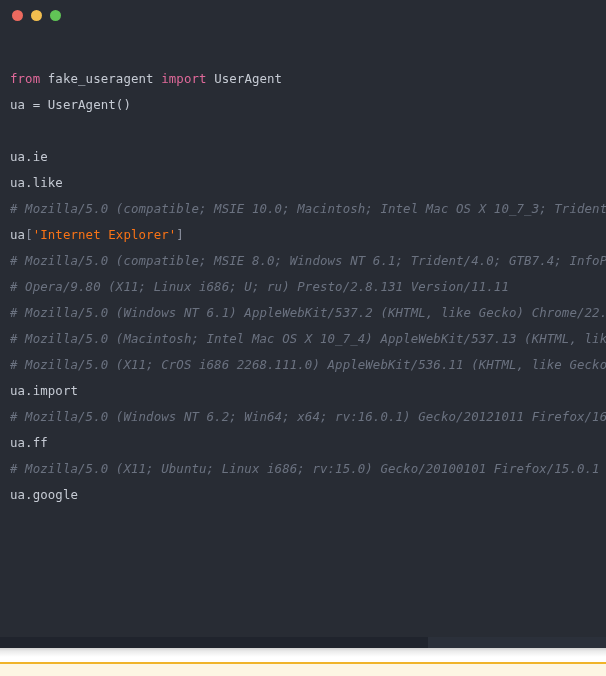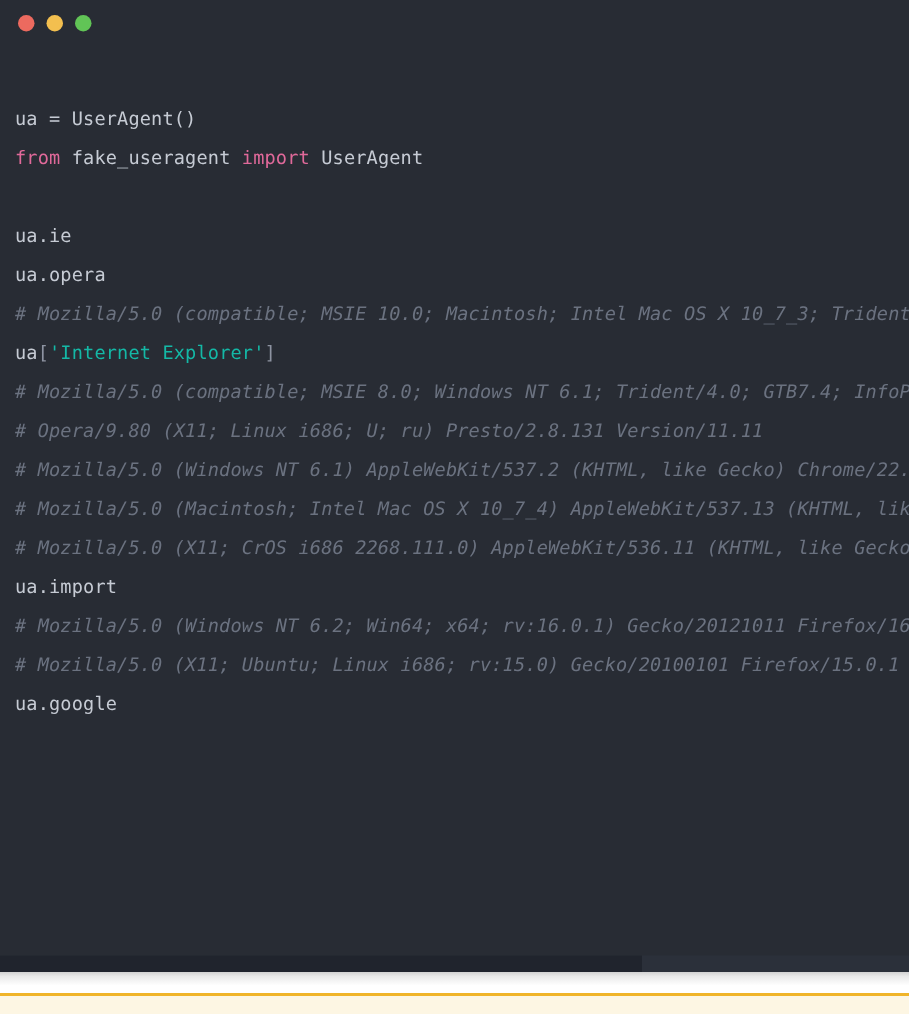--- a/index.html
+++ b/index.html
@@ -74,21 +74,21 @@
     padding-left: 10px;
     color: #c8ccd4;
     letter-spacing: 0.1px;
   }
   .code-line.blank { color: transparent; }
 
   
   .tok-kw      { color: #e0699a; }
   .tok-plain   { color: #c6cbd4; }
   .tok-punc    { color: #8d93a1; }
-  .tok-str     { color: #14b8a6; }
+  .tok-str     { color: #f97316; }
   .tok-comment { color: #6b7280; font-style: italic; }
 
   
   .hscroll {
     position: absolute;
     left: 0;
     bottom: 0;
     width: 606px;
     height: 11px;
     background: #2b303a;
@@ -145,34 +145,35 @@
       <div class="dots">
         <span class="dot close" style="background: rgb(236, 106, 95);"></span>
         <span class="dot min" style="background: rgb(243, 191, 79);"></span>
         <span class="dot max" style="background: rgb(97, 196, 86);"></span>
       </div>
     </div>
 
     <div class="code-area" id="code-area">
 
     <div class="code-line blank"><span>&nbsp;</span></div>
+        <div class="code-line"><span class="tok-kw">from</span><span class="tok-plain"> fake_useragent </span><span class="tok-kw">import</span><span class="tok-plain"> UserAgent</span></div>
         <div class="code-line"><span class="tok-plain">ua = UserAgent()</span></div>
-        <div class="code-line"><span class="tok-kw">from</span><span class="tok-plain"> fake_useragent </span><span class="tok-kw">import</span><span class="tok-plain"> UserAgent</span></div>
         <div class="code-line blank"><span>&nbsp;</span></div>
         <div class="code-line"><span class="tok-plain">ua.ie</span></div>
-        <div class="code-line"><span class="tok-plain">ua.opera</span></div>
+        <div class="code-line"><span class="tok-plain">ua.like</span></div>
         <div class="code-line"><span class="tok-comment"># Mozilla/5.0 (compatible; MSIE 10.0; Macintosh; Intel Mac OS X 10_7_3; Trident/6.0)'</span></div>
         <div class="code-line"><span class="tok-plain">ua</span><span class="tok-punc">[</span><span class="tok-str">'Internet Explorer'</span><span class="tok-punc">]</span></div>
         <div class="code-line"><span class="tok-comment"># Mozilla/5.0 (compatible; MSIE 8.0; Windows NT 6.1; Trident/4.0; GTB7.4; InfoPath.2; SV1; .NET CLR 3.3.69573; WOW64; en-US)</span></div>
         <div class="code-line"><span class="tok-comment"># Opera/9.80 (X11; Linux i686; U; ru) Presto/2.8.131 Version/11.11</span></div>
         <div class="code-line"><span class="tok-comment"># Mozilla/5.0 (Windows NT 6.1) AppleWebKit/537.2 (KHTML, like Gecko) Chrome/22.0.1216.0 Safari/537.2</span></div>
         <div class="code-line"><span class="tok-comment"># Mozilla/5.0 (Macintosh; Intel Mac OS X 10_7_4) AppleWebKit/537.13 (KHTML, like Gecko) Chrome/24.0.1290.1 Safari/537.13</span></div>
         <div class="code-line"><span class="tok-comment"># Mozilla/5.0 (X11; CrOS i686 2268.111.0) AppleWebKit/536.11 (KHTML, like Gecko) Chrome/20.0.1132.57 Safari/536.11</span></div>
         <div class="code-line"><span class="tok-plain">ua.import</span></div>
         <div class="code-line"><span class="tok-comment"># Mozilla/5.0 (Windows NT 6.2; Win64; x64; rv:16.0.1) Gecko/20121011 Firefox/16.0.1</span></div>
+        <div class="code-line"><span class="tok-plain">ua.ff</span></div>
         <div class="code-line"><span class="tok-comment"># Mozilla/5.0 (X11; Ubuntu; Linux i686; rv:15.0) Gecko/20100101 Firefox/15.0.1</span></div>
         <div class="code-line"><span class="tok-plain">ua.google</span></div>
       </div>
 
     <div class="hscroll" style="background: rgb(43, 48, 58);">
       <div class="hscroll-thumb" id="hthumb" style="background: rgb(32, 36, 45); width: 428px;"></div>
     </div>
 
   </div>
 

